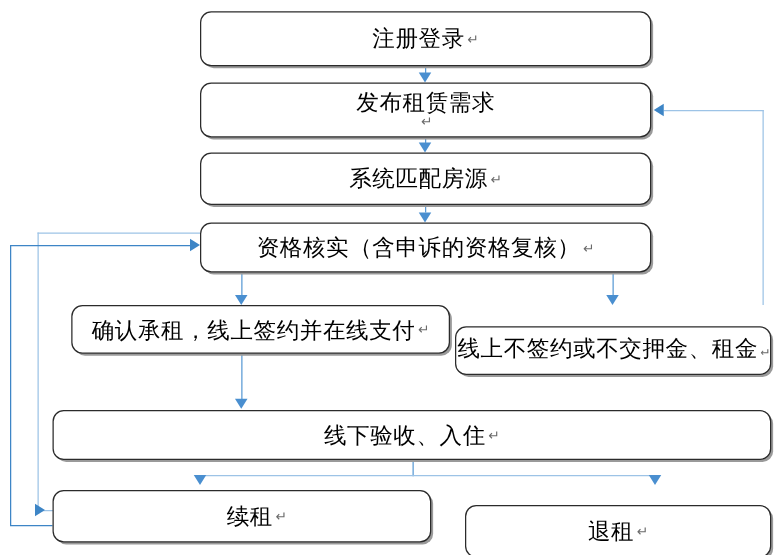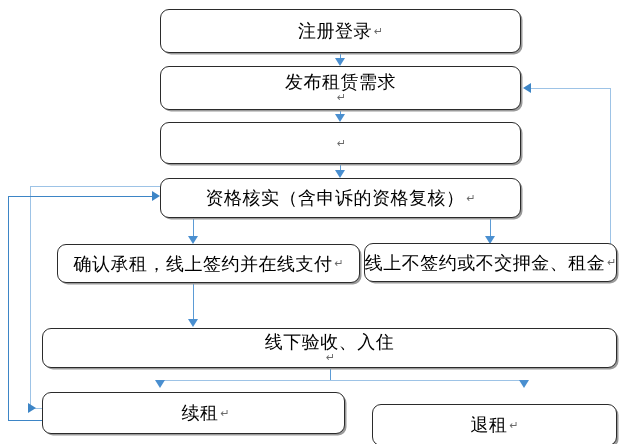--- a/index.html
+++ b/index.html
@@ -92,39 +92,40 @@
     <span class="node-label">注册登录</span>
       <span class="pilcrow">↵</span>
   </div>
 
   <div class="node" style="left:160px; top:66px; width:361px; height:44px;flex-direction:column;">
     <span class="node-label">发布租赁需求</span>
       <span class="pilcrow">↵</span>
   </div>
 
   <div class="node" style="left:160px; top:122px; width:361px; height:42px;">
+    <span class="node-label">系统匹配房源</span>
       <span class="pilcrow">↵</span>
   </div>
 
   <div class="node" style="left:160px; top:178px; width:361px; height:40px;">
     <span class="node-label">资格核实（含申诉的资格复核）</span>
       <span class="pilcrow">↵</span>
   </div>
 
   <div class="node" style="left:42px; top:244px; width:303px; height:39px;margin-left:15px;">
     <span class="node-label">确认承租，线上签约并在线支付</span>
       <span class="pilcrow">↵</span>
   </div>
 
-  <div class="node" style="left:364px; top:243px; width:253px; height:39px;">
+  <div class="node" style="left:364px; top:261px; width:253px; height:39px;font-family:Liberation Mono, monospace;">
     <span class="node-label">线上不签约或不交押金、租金</span>
       <span class="pilcrow">↵</span>
   </div>
 
-  <div class="node" style="left:42px; top:328px; width:575px; height:40px;flex-direction:column;">
+  <div class="node" style="left:42px; top:328px; width:575px; height:40px;">
     <span class="node-label">线下验收、入住</span>
       <span class="pilcrow">↵</span>
   </div>
 
   <div class="node" style="left:42px; top:392px; width:303px; height:42px;padding-left:24px;">
     <span class="node-label">续租</span>
       <span class="pilcrow">↵</span>
   </div>
 
   <div class="node" style="left:372px; top:392px; width:245px; height:42px;margin-top:12px;">

